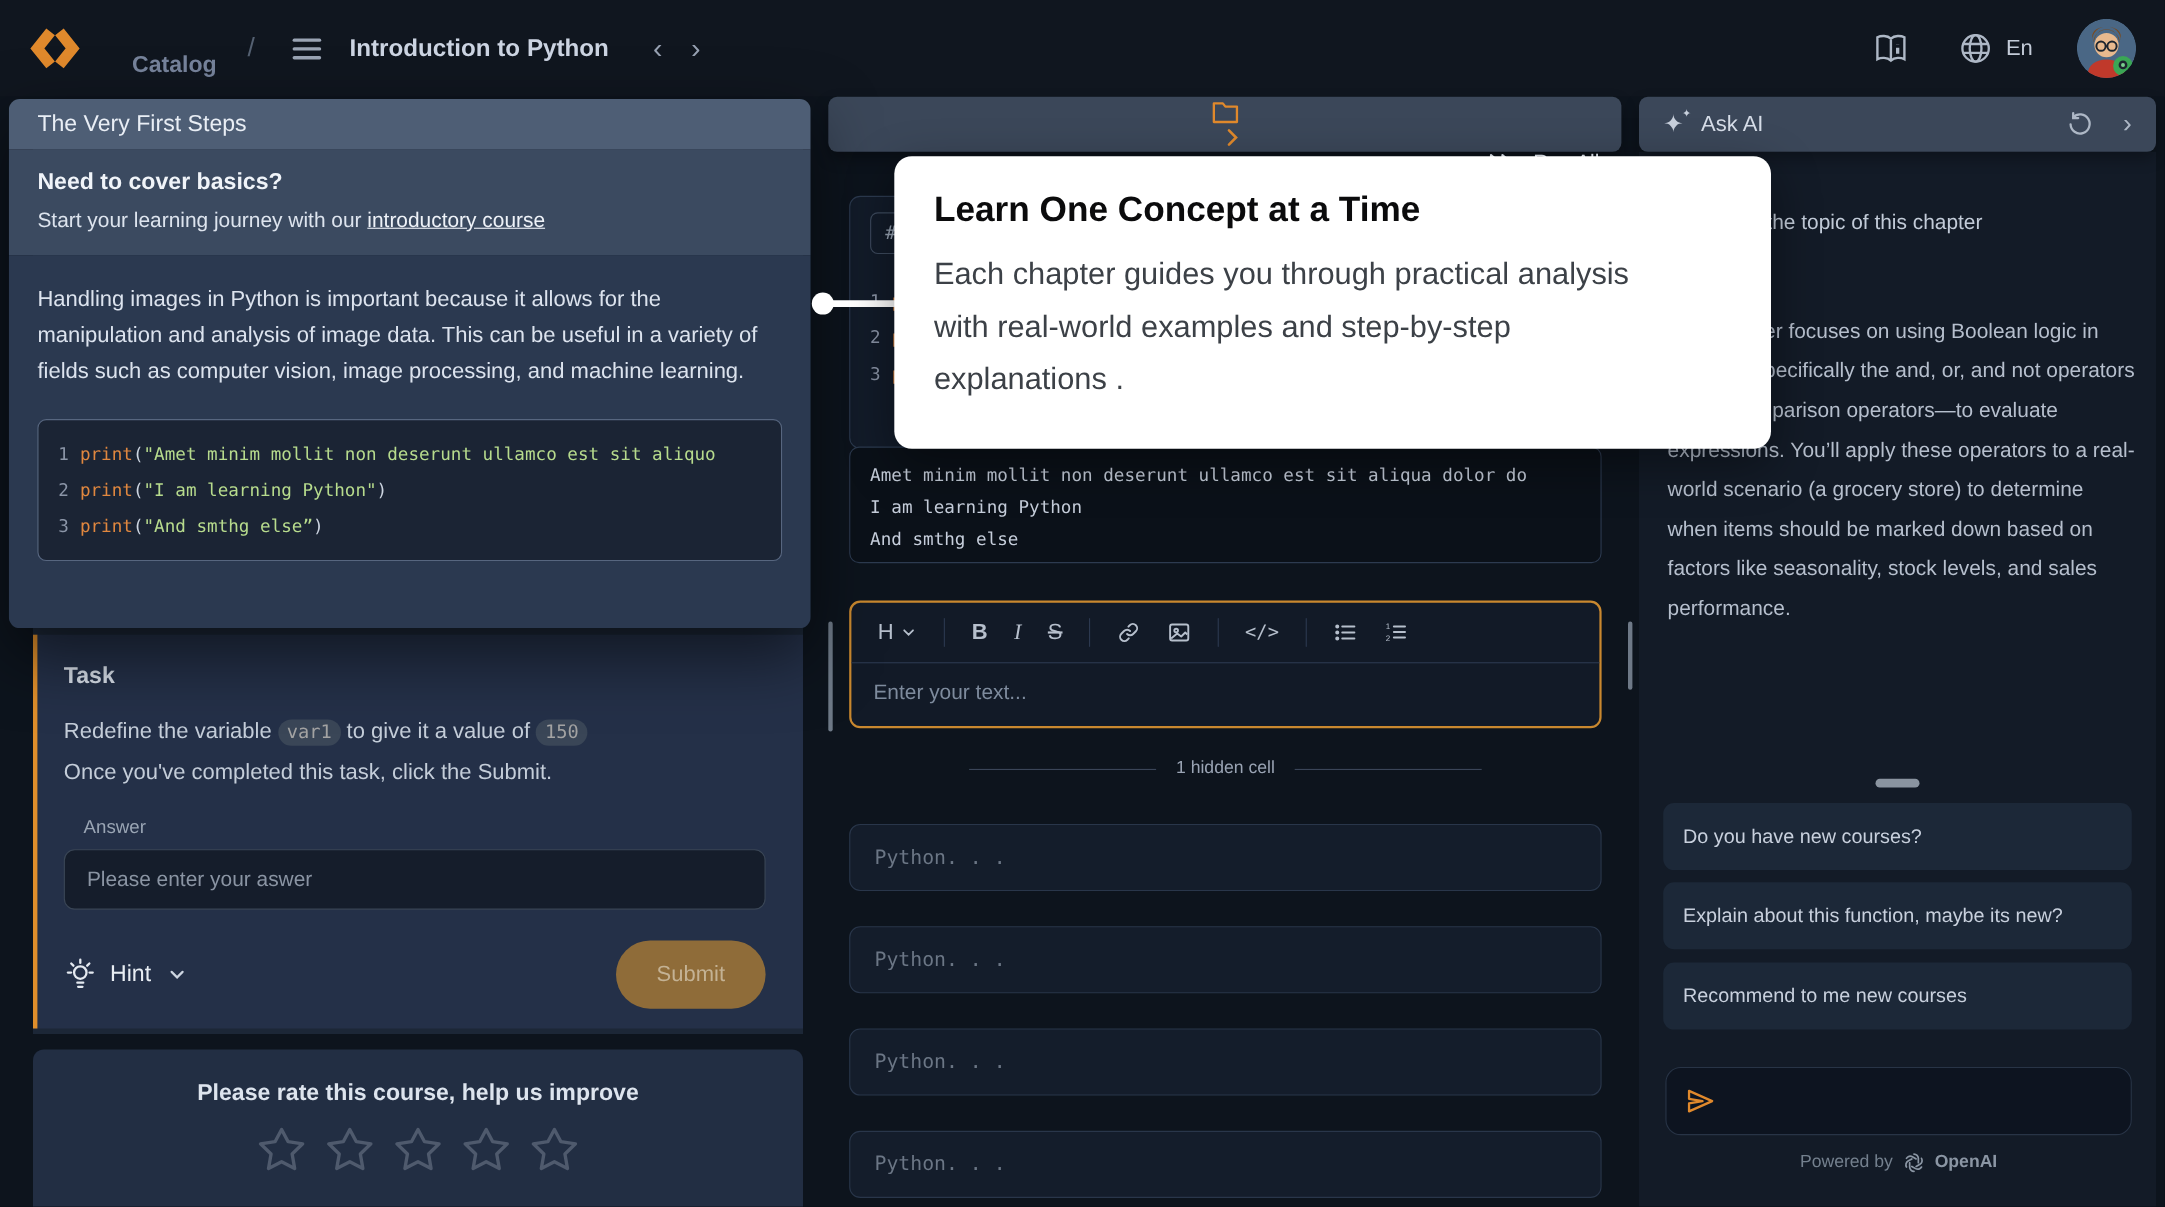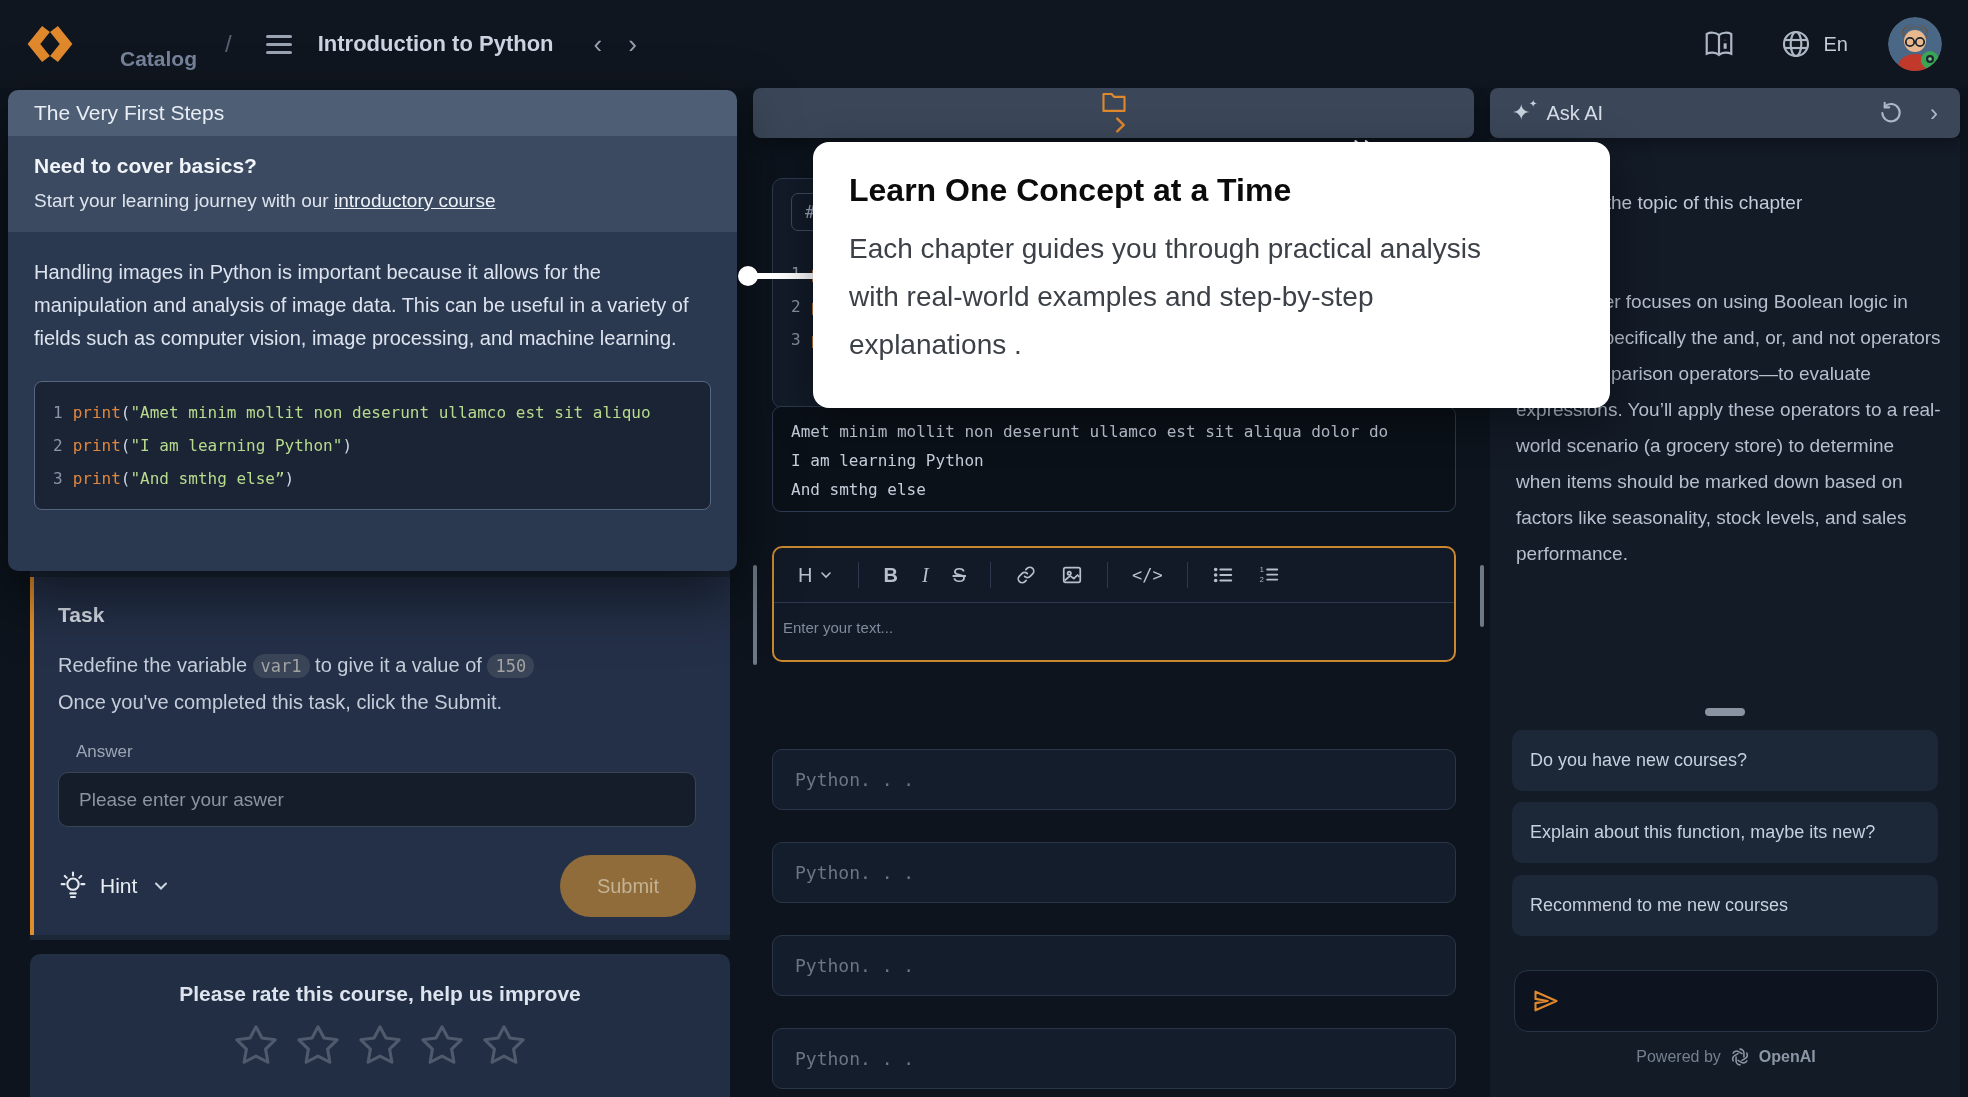--- a/index.html
+++ b/index.html
@@ -89,21 +89,21 @@
   .editor{position:absolute;left:772px;top:546px;width:684px;height:116px;border:2px solid #c9882f;
           border-radius:10px;background:#121a27;box-sizing:border-box;}
   .toolbar{height:54px;display:flex;align-items:center;padding:0 24px;gap:24px;
            border-bottom:1px solid #2c3950;color:#aeb8c6;}
   .tb-btn{display:flex;align-items:center;gap:6px;cursor:pointer;font-size:20px;color:#b6bfcc;}
   .tb-b{font-weight:700;}
   .tb-i{font-style:italic;font-family:"Liberation Serif",serif;}
   .tb-s{text-decoration:line-through;}
   .tb-code{font-size:17px;font-family:"DejaVu Sans Mono",monospace;}
   .tb-sep{width:1px;height:26px;background:#2c3950;}
-  .editor-body{padding:16px 9px;font-size:15px;color:#7e8b9d;}
+  .editor-body{padding:16px 20px;font-size:19px;color:#7e8b9d;}
   .hidden-row{position:absolute;left:772px;top:690px;width:684px;display:flex;align-items:center;
               justify-content:center;gap:18px;color:#9aa4b4;font-size:16px;}
   .hidden-row i{display:block;width:170px;height:1px;background:#3a4558;}
   .stub{position:absolute;left:772px;width:684px;height:61px;background:#141d2b;border:1px solid #29364a;
         border-radius:10px;box-sizing:border-box;display:flex;align-items:center;padding:0 22px;
         color:#6b7685;font-family:"DejaVu Sans Mono",monospace;font-size:18px;cursor:text;}
 
   .scroll-thumb{position:absolute;width:4px;background:#6e7987;border-radius:2px;cursor:grab;}
 
   
@@ -356,20 +356,25 @@
             <line x1="10" y1="6" x2="21" y2="6"></line>
           <text x="2" y="20" font-size="8" fill="currentColor" stroke="none">2</text>
             <line x1="10" y1="17" x2="21" y2="17"></line>
           <line x1="10" y1="11.5" x2="21" y2="11.5"></line>
         </svg>
       </span>
     </div>
     <div class="editor-body">Enter your text...</div>
   </div>
 
+  <div class="hidden-row">
+    <i></i>
+      <span>1 hidden cell</span>
+      <i></i>
+  </div>
 
   <div class="stub" style="top:749px">Python. . .</div>
   <div class="stub" style="top:842px">Python. . .</div>
   <div class="stub" style="top:935px">Python. . .</div>
   <div class="stub" style="top:1028px">Python. . .</div>
 
   <div class="scroll-thumb" style="left:753px;top:565px;height:100px;"></div>
   <div class="scroll-thumb" style="left:1480px;top:565px;height:62px;"></div>
 
   <div class="ai-body"></div>

